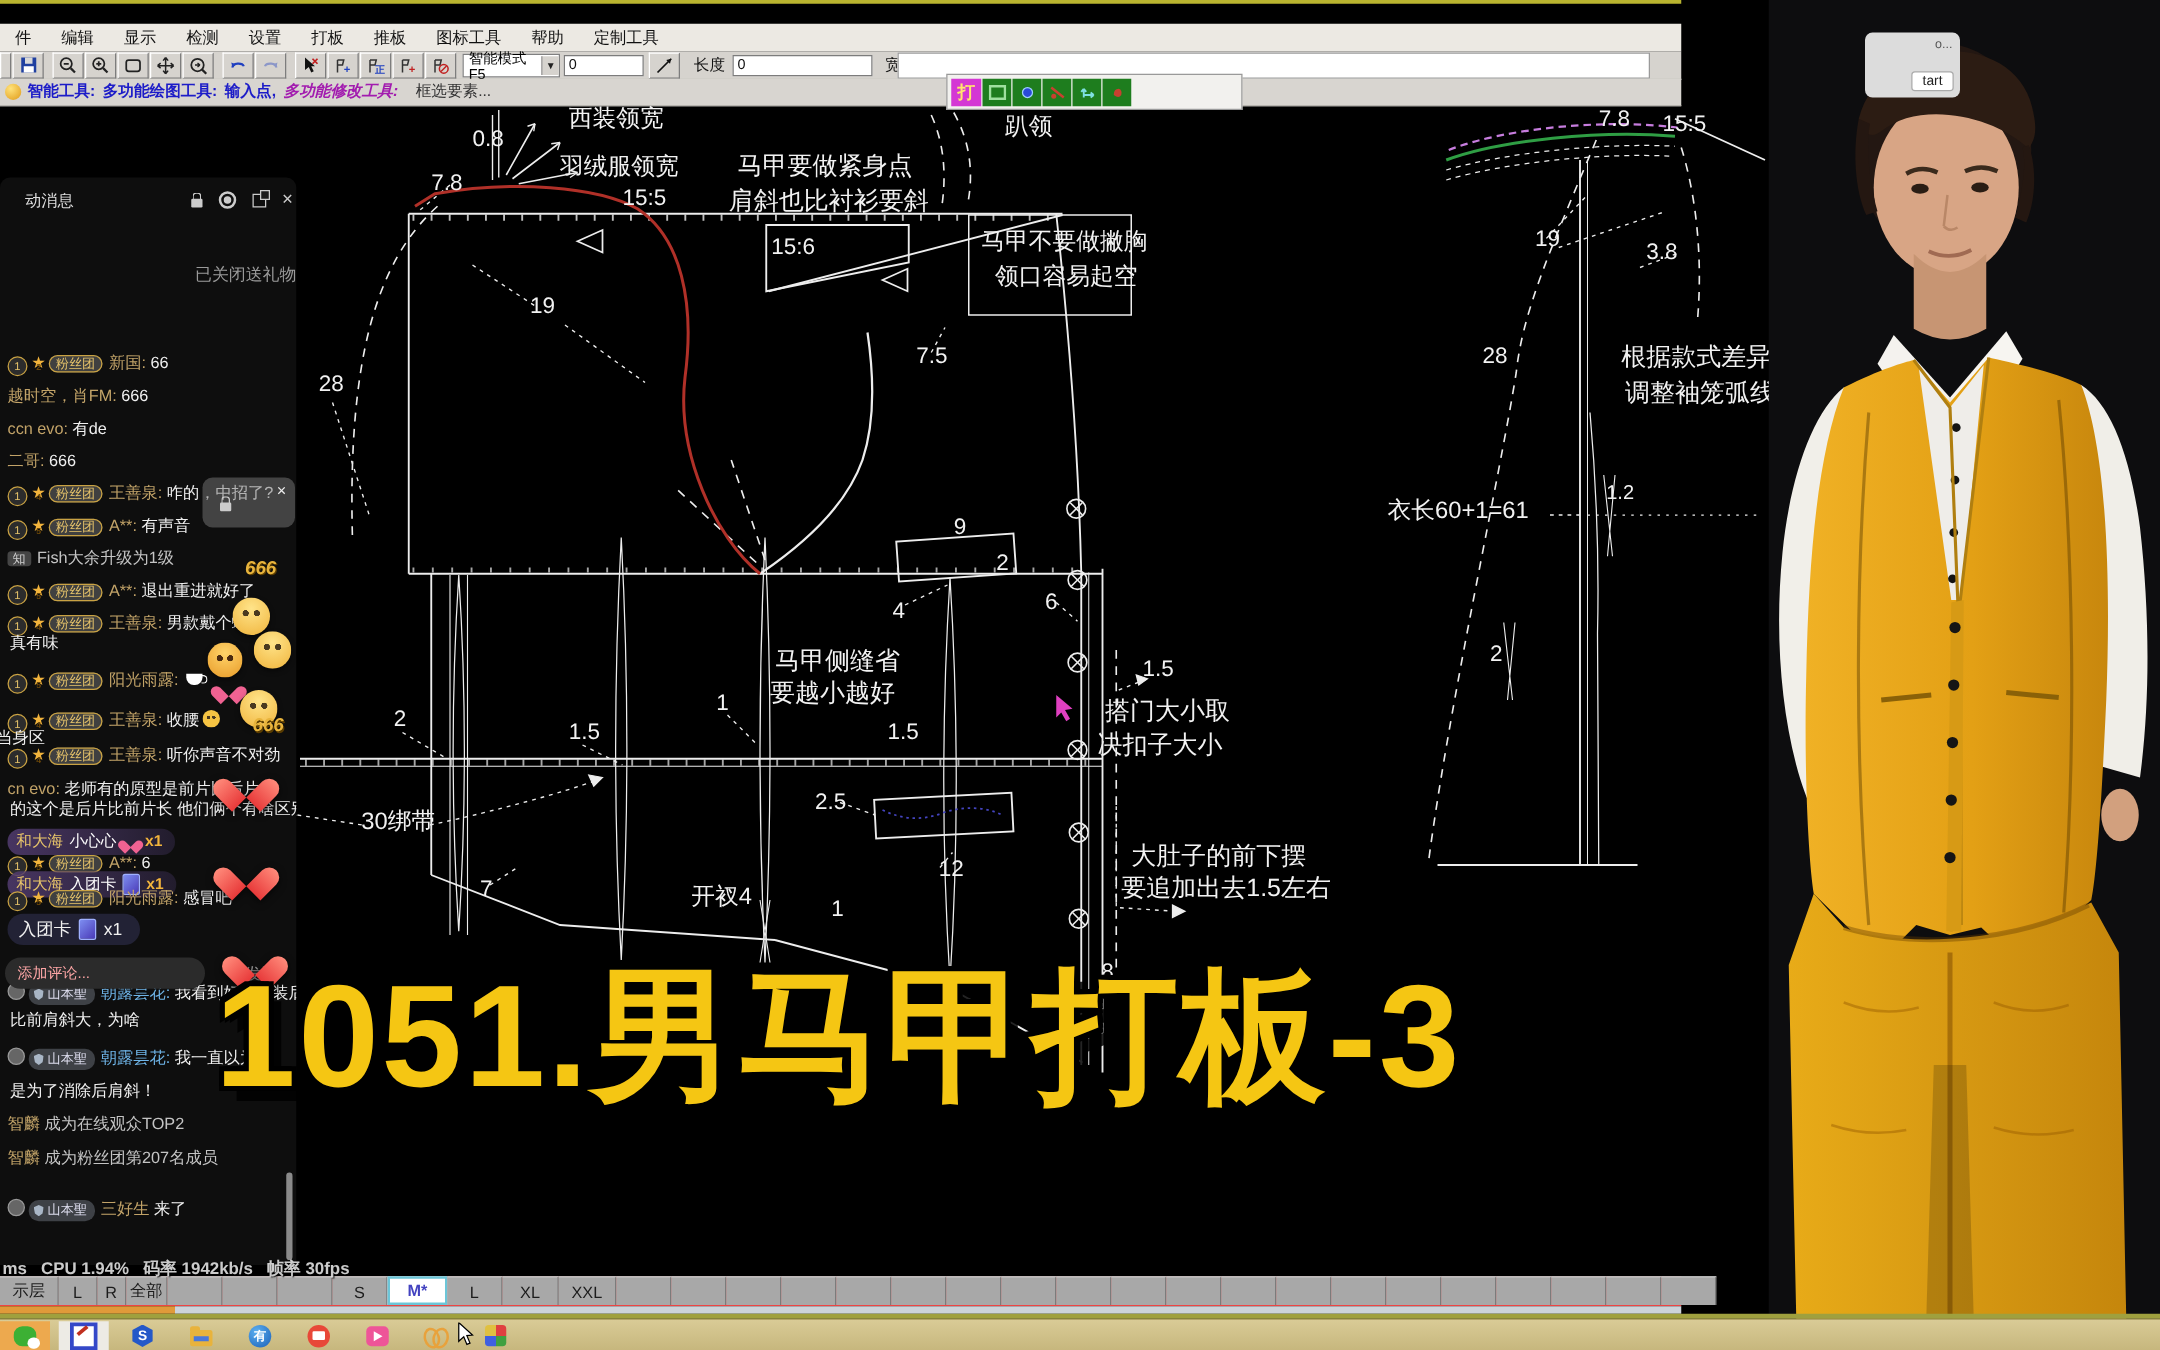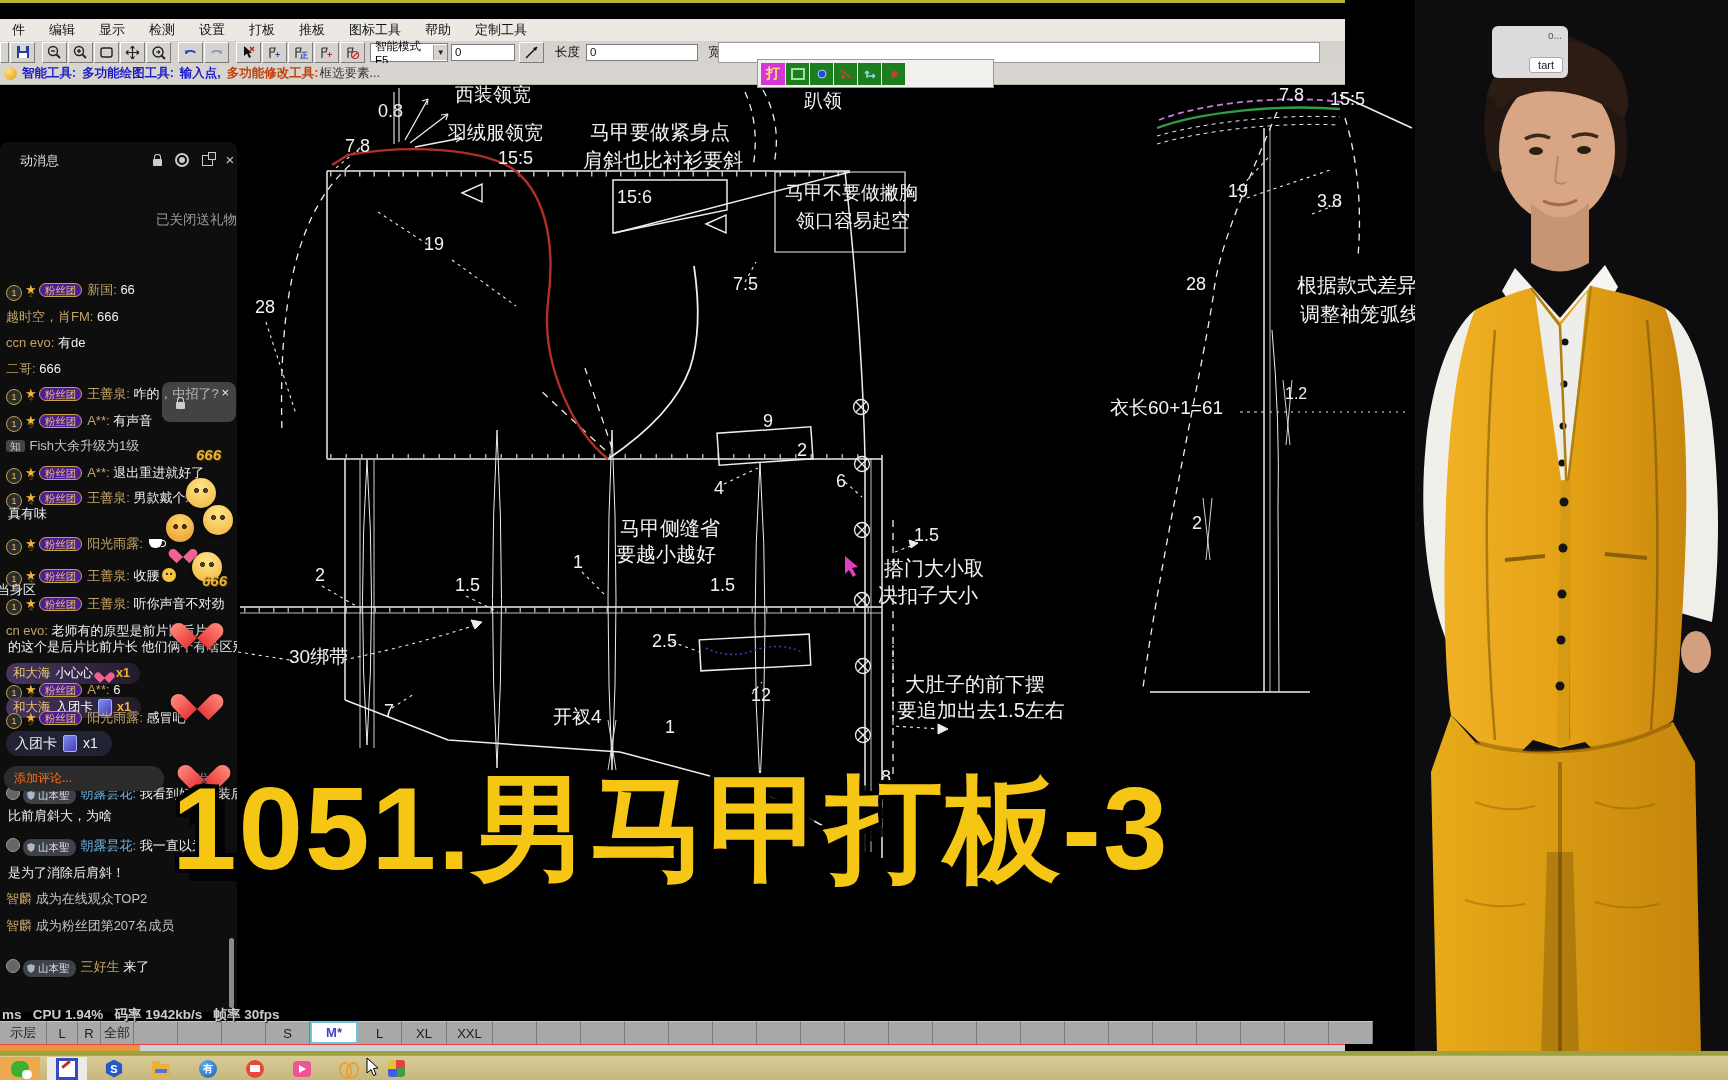--- a/index.html
+++ b/index.html
@@ -23,21 +23,21 @@
     font-size:8px;text-align:center;line-height:15px;color:#222;}
   .tinput{height:15px;border:1px solid #7c7c7c;background:#fff;font-size:11.5px;color:#111;
     padding:0 3px;flex:none;line-height:15px;}
   .tlabel{font-size:12.5px;color:#111;margin:0 6px 0 10px;flex:none;}
   #whiteband{position:absolute;left:718px;top:42px;width:600px;height:19px;background:#fff;border:1px solid #9a9a9a;}
   #promptbar{position:absolute;left:0;top:63px;width:1345px;height:21px;background:#d8d5d0;
     display:flex;align-items:center;font-size:12.5px;border-bottom:1px solid #b7b4ae;}
   .pb-ball{width:13px;height:13px;border-radius:50%;margin:0 5px 0 4px;
     background:radial-gradient(circle at 35% 30%,#ffe27a,#e09a18);flex:none;}
   .pb-blue{color:#1c1cc8;font-weight:bold;margin-right:6px;}
-  .pb-mag{color:#c2410c;font-weight:bold;margin-right:1px;}
+  .pb-mag{color:#a21caf;font-weight:bold;margin-right:14px;font-style:italic;}
   .pb-dark{color:#333;}
   
   #minibar{position:absolute;left:757px;top:59px;width:232px;height:27px;background:#f2f1ee;
     border:1px solid #9a9a9a;display:flex;align-items:center;padding-left:3px;gap:1px;}
   .mini-pink{width:24px;height:22px;background:#d437d4;color:#ffe66e;font-weight:bold;font-size:14px;
     display:flex;align-items:center;justify-content:center;}
   .mini-grn{width:23px;height:22px;background:#1e7d1e;display:flex;align-items:center;justify-content:center;}
   
   #statsrow{position:absolute;left:2px;top:1006px;font-size:13.5px;font-weight:bold;
     color:rgba(225,225,225,.9);text-shadow:1px 1px 1px rgba(0,0,0,.8);z-index:40;white-space:pre;}
@@ -95,21 +95,21 @@
   .ccenter{left:0;width:100%;text-align:center;color:#9a9a9a;font-size:13.5px;}
   .ccont{left:8px;}
   .ccut{left:-3px;}
   .cname{color:#c2a368;}
   .cname.blue{color:#6fb5e8;}
   .cgray{color:#c4c4c4;}
   .b-one{display:inline-block;width:14px;height:14px;border-radius:50%;background:#2c2c2c;border:1px solid #c9a243;
     color:#e6c36a;font-size:9px;line-height:14px;text-align:center;margin-right:3px;vertical-align:-2px;}
   .b-star{color:#f2b43c;font-size:13px;position:relative;margin-right:2px;}
   .b-star .lv{position:absolute;left:4px;top:4px;font-size:7px;color:#6b4708;font-weight:bold;}
-  .b-fan{background:#4c1d95;border:1px solid #c9a243;color:#e6c36a;border-radius:8px;font-size:10.5px;
+  .b-fan{background:#404040;border:1px solid #c9a243;color:#e6c36a;border-radius:8px;font-size:10.5px;
     padding:0 5px;margin-right:5px;}
   .b-note{background:#454545;border-radius:3px;color:#ccc;font-size:10.5px;padding:0 4px;margin-right:5px;}
   .b-dot{display:inline-block;width:12px;height:12px;border-radius:50%;background:#666;border:1px solid #999;
     margin-right:3px;vertical-align:-2px;}
   .b-guard{display:inline-flex;align-items:center;gap:3px;background:rgba(110,115,125,.5);border-radius:8px;
     color:#dde;font-size:10.5px;padding:0 6px 0 4px;margin-right:5px;vertical-align:-2px;}
   .ic-shield{width:8px;height:9px;background:#a9b6c6;clip-path:polygon(50% 0,100% 20%,88% 75%,50% 100%,12% 75%,0 20%);}
   .g-pill{display:inline-flex;align-items:center;gap:5px;border-radius:12px;padding:2px 10px 2px 7px;font-size:12.5px;
     background:linear-gradient(90deg,rgba(82,60,112,.85),rgba(50,40,70,.55));}
   .g-pill .gn{color:#e6c36a;} .g-pill .gt{color:#fff;} .g-pill .gx{color:#f2b43c;font-weight:bold;}
@@ -120,21 +120,21 @@
   .ico-heart:before{left:6px;transform:rotate(45deg);transform-origin:0 100%;}
   .ico-heart:after{left:0;transform:rotate(-45deg);transform-origin:100% 100%;}
   .ico-card{width:12px;height:15px;border-radius:2px;background:linear-gradient(135deg,#7d8df0,#4a3ab8);
     border:1px solid #9fb0ff;display:inline-block;}
   .ico-cup{width:13px;height:9px;background:#fff;border-radius:0 0 6px 6px;position:relative;display:inline-block;margin-left:3px;}
   .ico-cup:after{content:"";position:absolute;right:-4px;top:1px;width:4px;height:5px;border:1.5px solid #fff;border-left:none;border-radius:0 4px 4px 0;}
   .ico-face{width:14px;height:14px;border-radius:50%;display:inline-block;margin-left:3px;vertical-align:-2px;
     background:radial-gradient(circle at 35% 42%,#4a3a20 11%,transparent 12%),
                radial-gradient(circle at 65% 42%,#4a3a20 11%,transparent 12%),#f6c443;}
   #chatinput{position:absolute;left:4px;top:624px;width:150px;height:25px;background:#2b2b2b;border-radius:13px;
-    color:#f97316;font-size:12px;line-height:25px;padding-left:10px;}
+    color:#fca5a5;font-size:12px;line-height:25px;padding-left:10px;}
   #chatsend{position:absolute;left:196px;top:628px;color:#909090;font-size:13px;}
   #chatscroll{position:absolute;left:229px;top:796px;width:5px;height:70px;border-radius:3px;background:#8a8a8a;}
   #chatpopup{position:absolute;left:162px;top:382px;width:74px;height:40px;border-radius:8px;
     background:rgba(120,120,120,.5);z-index:25;}
   #chatpopup .ic-lock{position:absolute;left:14px;top:16px;}
   #chatpopup .px{position:absolute;right:7px;top:3px;color:#eee;font-size:13px;}
   
   .fl{position:absolute;z-index:26;}
   .fl-six{color:#e8b43c;font-weight:bold;font-style:italic;font-size:15px;text-shadow:1px 1px 0 #5a3c00;}
   .fl-face{width:30px;height:30px;border-radius:50%;

